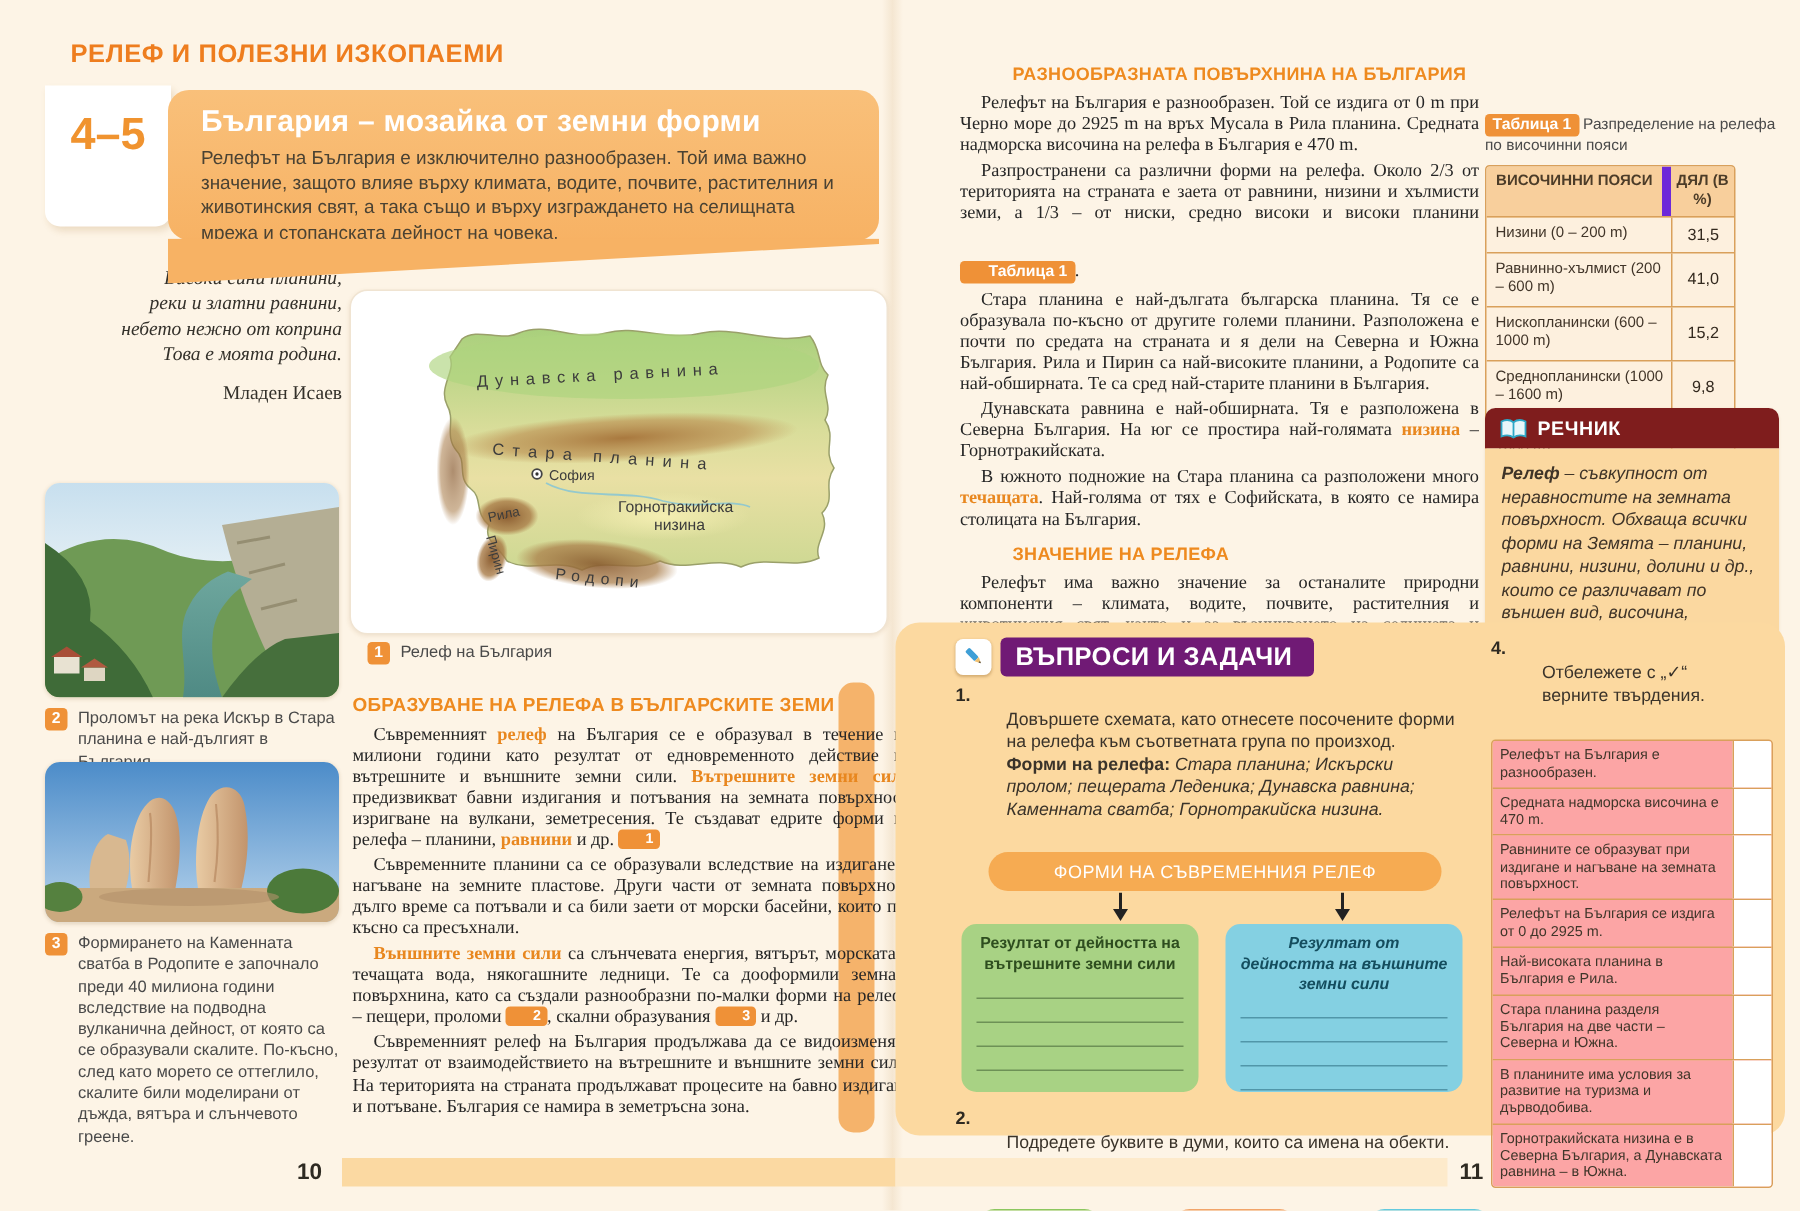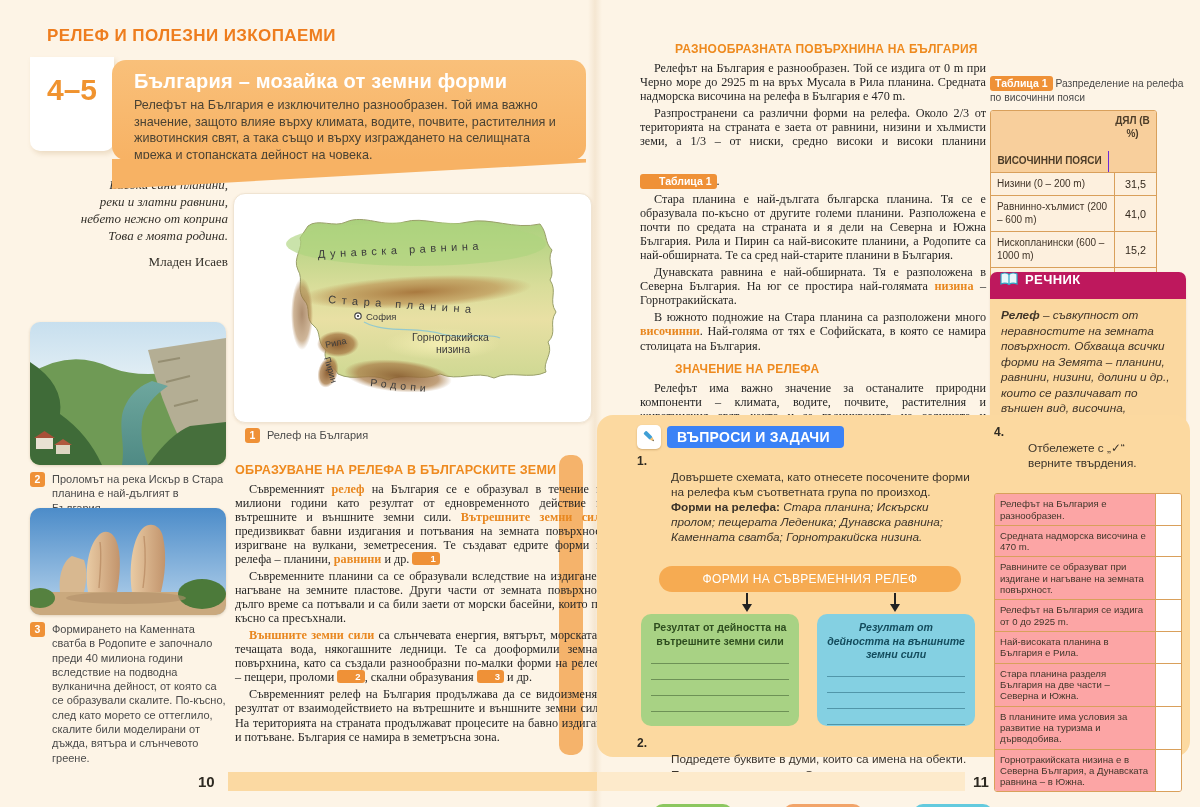--- a/index.html
+++ b/index.html
@@ -52,31 +52,31 @@
   
   .t1{left:990px;top:50px;width:198px;}
   .t1cap{font-size:10.3px;line-height:1.3;color:#4a4a4a;}
   .t1tbl{margin-top:6px;width:165px;border:1px solid #d9a05b;border-radius:3px;overflow:hidden;background:#fdf0de;}
   .t1hd{display:flex;background:#f8cf9c;border-bottom:1px solid #d9a05b;}
   .t1hd div{font-size:10px;font-weight:bold;color:#4c3c28;text-align:center;padding:4px 2px;line-height:1.25;}
   .t1-row{display:flex;border-bottom:1px solid #d9a05b;}
   .t1-row:last-child{border-bottom:none;}
   .t1-zone{width:113px;font-size:10px;line-height:1.25;color:#403428;padding:5px 4px 5px 6px;border-right:1px solid #d9a05b;}
   .t1-share{flex:1;font-size:10.8px;color:#33291e;display:flex;align-items:center;justify-content:center;}
-  .t1hd .c1{width:113px;border-right:1px solid #6d28d9;margin-top:40px;} .t1hd .c2{flex:1;}
+  .t1hd .c1{width:113px;border-right:6px solid #6d28d9;} .t1hd .c2{flex:1;}
   
   .gl{left:990px;top:272px;width:196px;border-radius:7px;overflow:hidden;box-shadow:0 1px 2px rgba(150,100,30,.15);}
-  .glhd{background:#be185d;height:27px;display:flex;gap:7px;padding:0 10px;}
+  .glhd{background:#7f1d1d;height:27px;display:flex;align-items:center;gap:7px;padding:0 10px;}
   .glhd span{color:#fff;font-weight:bold;font-size:13px;letter-spacing:.4px;}
   .glbody{background:#fbd8a0;padding:9px 11px 11px 11px;font-style:italic;font-size:11.8px;line-height:1.32;color:#3f3428;}
   
   .panel{left:597px;top:415px;width:593px;height:342px;background:#fcd9a0;border-radius:16px;}
   .pinner{position:absolute;left:40px;top:10px;width:350px;}
   .qhead{display:flex;align-items:center;gap:6px;margin-bottom:5px;}
-  .qhead .bar{background:#3b82f6;color:#fff;font-weight:bold;font-size:14px;letter-spacing:.3px;
+  .qhead .bar{background:#701a75;color:#fff;font-weight:bold;font-size:17px;letter-spacing:.3px;
               padding:3px 14px 3px 10px;border-radius:4px;}
   .penbox{width:24px;height:24px;background:#fff;border-radius:5px;box-shadow:0 1px 2px rgba(120,70,10,.3);
           display:flex;align-items:center;justify-content:center;}
   .qrow{display:flex;gap:4px;margin:0 0 5px 0;}
   .qrow .qn{font-weight:bold;font-size:12px;flex:0 0 14px;color:#2e2a22;}
   .qrow p{margin:16px;font-size:11.8px;line-height:1.28;color:#3a332a;white-space:pre-line;}
   .scheme{position:relative;width:345px;height:166px;margin:2px 0 4px 0;}
   .pill{position:absolute;left:22px;top:0;width:302px;height:26px;background:#f6ab52;border-radius:13px;
         color:#fff;font-weight:normal;font-size:12px;display:flex;align-items:center;justify-content:center;letter-spacing:.3px;}
   .arrow{position:absolute;top:27px;}
@@ -255,21 +255,21 @@
   <p class="para"><span class="kw">Външните земни сили</span><span> са слънчевата енергия, вятърът, морската и течащата вода, някогашните ледници. Те са дооформили земната повърхнина, като са създали разнообразни по-малки форми на релефа – пещери, проломи </span><span class="bd">2</span><span>, скални образувания </span><span class="bd">3</span><span> и др.</span></p>
   <p class="para">Съвременният релеф на България продължава да се видоизменя в резултат от взаимодействието на вътрешните и външните земни сили. На територията на страната продължават процесите на бавно издигане и потъване. България се намира в земетръсна зона.</p>
 </div>
 
 <div class="abs colR">
   <div class="sec-head">РАЗНООБРАЗНАТА ПОВЪРХНИНА НА БЪЛГАРИЯ</div>
   <p class="para">Релефът на България е разнообразен. Той се издига от 0 m при Черно море до 2925 m на връх Мусала в Рила планина. Средната надморска височина на релефа в България е 470 m.</p>
   <p class="para"><span>Разпространени са различни форми на релефа. Около 2/3 от територията на страната е заета от равнини, низини и хълмисти земи, а 1/3 – от ниски, средно високи и високи планини </span><span class="tb">Таблица 1</span><span>.</span></p>
   <p class="para">Стара планина е най-дългата българска планина. Тя се е образувала по-късно от другите големи планини. Разположена е почти по средата на страната и я дели на Северна и Южна България. Рила и Пирин са най-високите планини, а Родопите са най-обширната. Те са сред най-старите планини в България.</p>
   <p class="para"><span>Дунавската равнина е най-обширната. Тя е разположена в Северна България. На юг се простира най-голямата </span><span class="kw">низина</span><span> – Горнотракийската.</span></p>
-  <p class="para"><span>В южното подножие на Стара планина са разположени много </span><span class="kw">височинни</span><span>. Най-голяма от тях е Софийската, в която се намира столицата на България.</span></p>
+  <p class="para"><span>В южното подножие на Стара планина са разположени много </span><span class="kw">течащата</span><span>. Най-голяма от тях е Софийската, в която се намира столицата на България.</span></p>
   <div class="sec-head" style="margin-top:9px">ЗНАЧЕНИЕ НА РЕЛЕФА</div>
   <p class="para">Релефът има важно значение за останалите природни компоненти – климата, водите, почвите, растителния и животинския свят, както и за възникването на селищата и стопанската дейност на човека. Планините влияят върху климата със своята височина и разположение.</p>
   <p class="para">Разнообразната повърхнина и уникалните форми на релефа правят България една от най-привлекателните за туризъм страни в света.</p>
 </div>
 
 <div class="abs t1">
   <div class="t1cap">
     <span class="tb">Таблица 1</span>
     <span>Разпределение на релефа по височинни пояси</span>
   </div>

